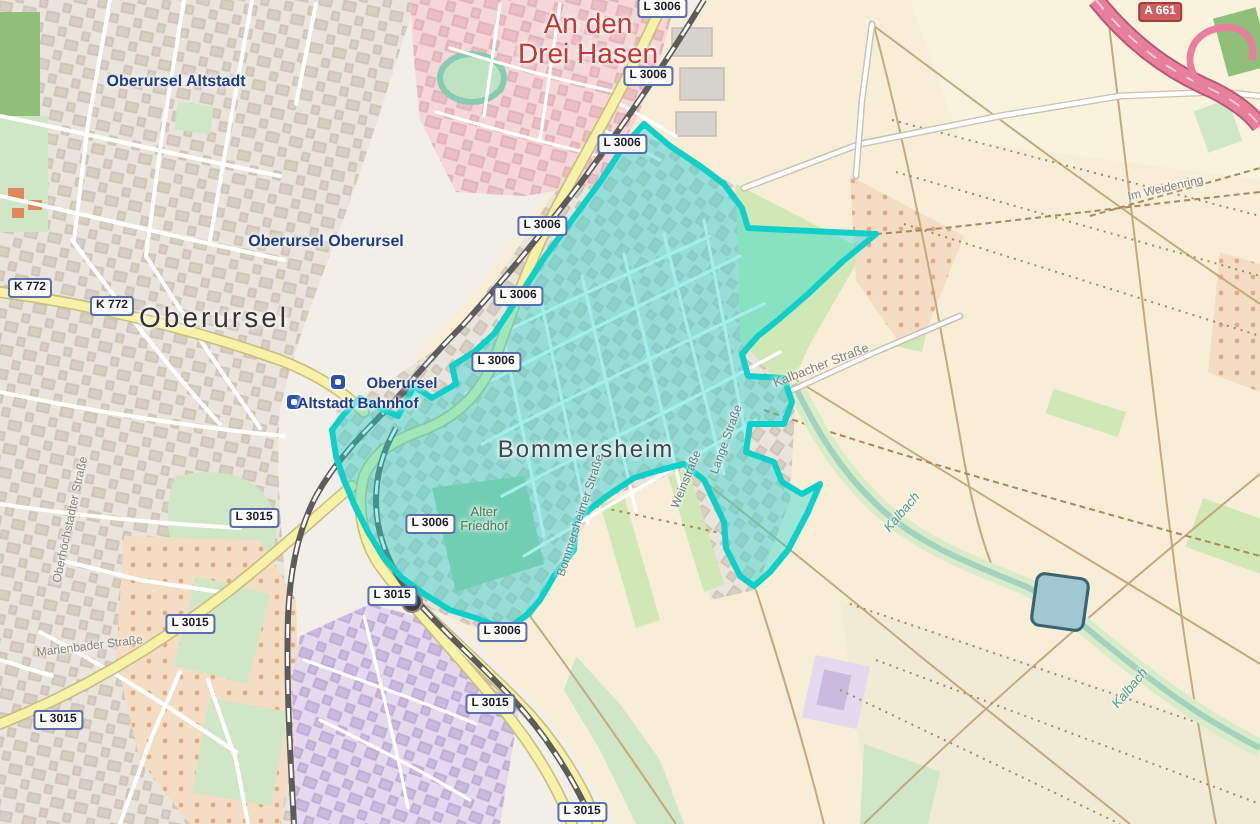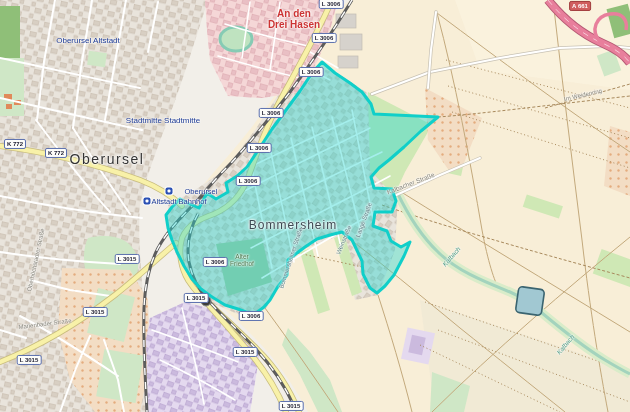--- a/index.html
+++ b/index.html
@@ -1,23 +1,23 @@
 <!DOCTYPE html>
 <html style="--base: #f2efe9; --farmland: #f8eed7; --farmland2: #efe9d5; --town: #e9e4dc; --buildingFill: #d8cfc3; --buildingStroke: #c6baac; --industrial: #f5d7d7; --industrialBuilding: #e9bfc4; --forest: #8fbf78; --meadow: #cfe7c6; --scrubGreen: #cfe8b5; --cemetery: #aac99b; --orchardBase: #f3ddc4; --orchardDot: #e0a06d; --retailPurple: #e4d9ef; --retailBuilding: #cbbade; --roadYellow: #f8f1a8; --roadCasing: #c9bd7f; --roadWhite: #ffffff; --roadWhiteCasing: #c8c2b4; --motorway: #e87f9c; --motorwayCasing: #b65a74; --railway: #5c5c5c; --waterFill: #a1c8d2; --stream: #a3d3bd; --fieldLine: #c3a97c; --trackDash: #a8895c; --highlightFill: #26d6d2; --highlightStroke: #10cfc9; --cityLabel: #1d3a94; --townLabel: #333333; --redLabel: #cc3333; --greenLabel: #4e7a50;"><head>
 <meta charset="utf-8">
 <style>
   html,body{margin:0;padding:0;background:#ffffff;font-family:"Liberation Sans",sans-serif;}
   .stage{position:relative;width:630px;height:412px;overflow:hidden;background:var(--base,#f2efe9);}
   .stage svg{position:absolute;left:0;top:0;}
   .lbl{position:absolute;white-space:nowrap;transform:translate(-50%,-50%);
        text-shadow:0 0 2px #fff,0 0 2px #fff,0 0 3px #fff;line-height:1.05;text-align:center;}
-  .city{color:var(--cityLabel);font-weight:normal;font-size:8px;}
+  .city{color:var(--cityLabel);font-weight:bold;font-size:8px;}
   .town-name{color:var(--townLabel);font-size:14px;letter-spacing:1.5px;}
   .suburb{color:#3c4852;font-size:12px;letter-spacing:1px;}
-  .redlbl{color:var(--redLabel);font-weight:bold;font-size:10px;}
+  .redlbl{color:var(--redLabel);font-weight:normal;font-size:14px;}
   .greenlbl{color:var(--greenLabel);font-size:6.5px;}
   .street{color:#87857b;font-size:6.5px;}
   .street-teal{color:#5e7e85;font-size:6px;}
   .water-lbl{color:#4f9c86;font-size:6.5px;font-style:italic;}
   .shield{position:absolute;transform:translate(-50%,-50%);font-size:6px;font-weight:bold;
           color:#1c1c30;background:#fdfdfa;border:1px solid #5a6fae;border-radius:2px;
           padding:0px 2px;line-height:1.35;}
   .shield.mw{background:#d05f5f;color:#fff;border-color:#a13c3c;}
   .sticon{position:absolute;width:7px;height:7px;background:#2a50b4;border-radius:2px;
           transform:translate(-50%,-50%);box-shadow:0 0 0 1px #fff;}
@@ -223,21 +223,21 @@
 <div class="shield" style="left:245px;top:352px">L 3015</div>
 <div class="shield" style="left:291px;top:406px">L 3015</div>
 <div class="shield" style="left:15px;top:144px">K 772</div>
 <div class="shield" style="left:56px;top:153px">K 772</div>
 <div class="shield mw" style="left:580px;top:6px">A 661</div>
 
 <div class="sticon" style="left:169px;top:191px"></div>
 <div class="sticon" style="left:147px;top:201px"></div>
 
 <div class="lbl city" style="left:88px;top:41px">Oberursel Altstadt</div>
-<div class="lbl city" style="left:163px;top:121px">Stadtmitte Stadtmitte</div>
+<div class="lbl city" style="left:163px;top:121px">Oberursel Oberursel</div>
 <div class="lbl town-name" style="left:107px;top:159px">Oberursel</div>
 <div class="lbl city" style="left:201px;top:192px;font-size:7.5px">Oberursel</div>
 <div class="lbl city" style="left:179px;top:202px;font-size:7.5px">Altstadt Bahnhof</div>
 <div class="lbl suburb" style="left:293px;top:225px">Bommersheim</div>
 <div class="lbl redlbl" style="left:294px;top:19px"><span>An den</span><br><span>Drei Hasen</span></div>
 <div class="lbl greenlbl" style="left:242px;top:261px"><span>Alter</span><br><span>Friedhof</span></div>
 
 <div class="lbl street" style="left:411px;top:184px;transform:translate(-50%,-50%) rotate(-21deg)">Kalbacher Straße</div>
 <div class="lbl street" style="left:583px;top:95px;font-size:6px;transform:translate(-50%,-50%) rotate(-13deg)">Im Weidenring</div>
 <div class="lbl water-lbl" style="left:452px;top:257px;transform:translate(-50%,-50%) rotate(-49deg)">Kalbach</div>

